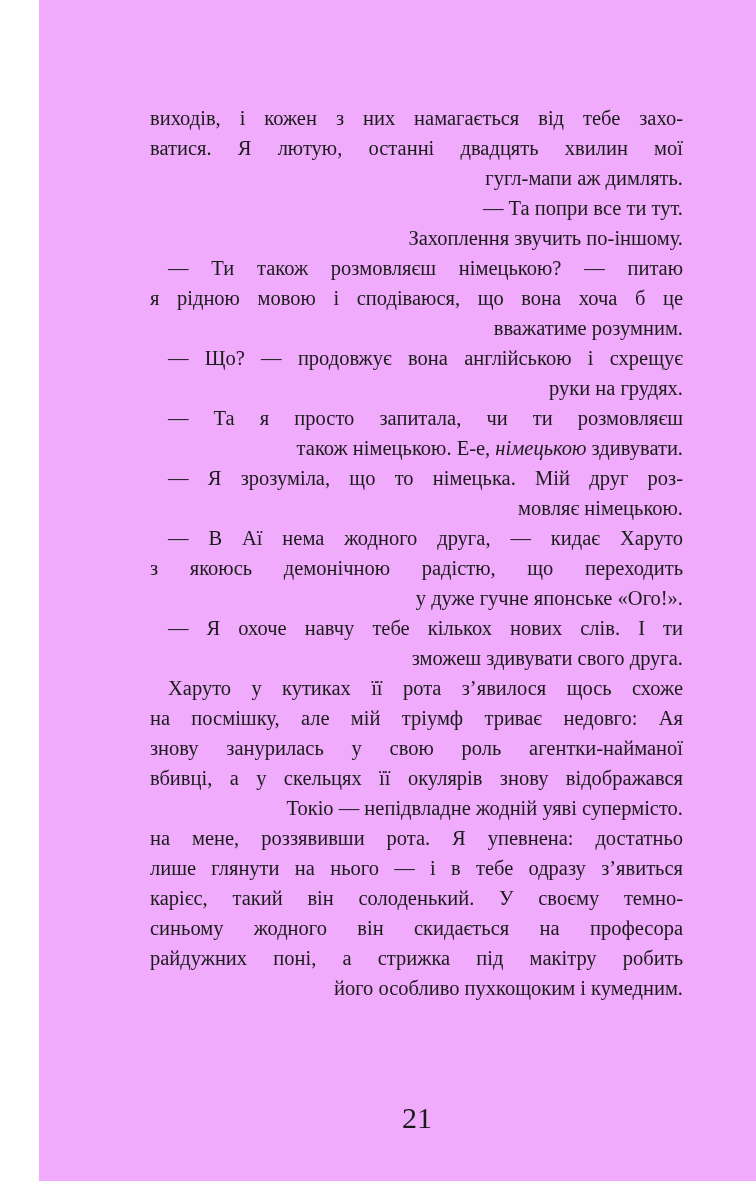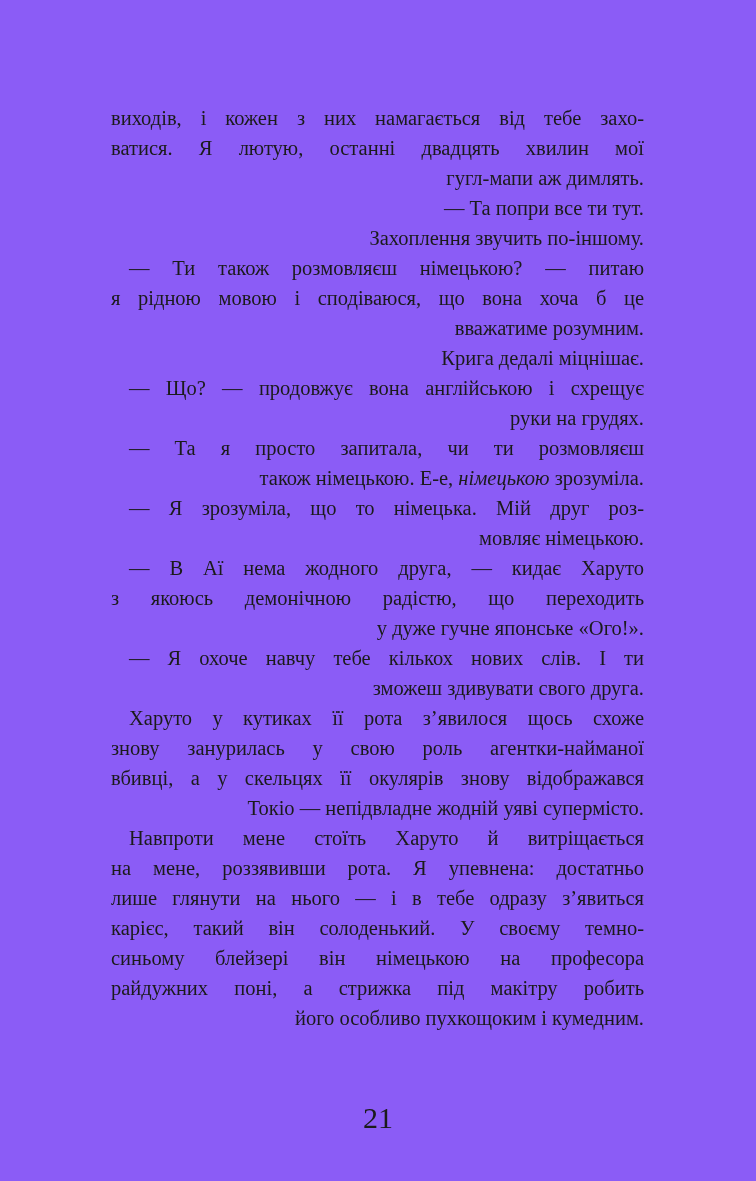--- a/index.html
+++ b/index.html
@@ -9,21 +9,22 @@
   body {
     width: 756px;
     height: 1181px;
     background: #ffffff;
     position: relative;
     overflow: hidden;
   }
   .book-page {
     position: absolute;
     inset: 0;
-    background: #8b5cf6;
+    background: #f0abfc;
+    margin-left: 39px;
   }
   .text-block {
     position: absolute;
     left: 111px;
     top: 103px;
     width: 533px;
     font-family: "Liberation Serif", "DejaVu Serif", serif;
     font-size: 20.5px;
     line-height: 30px;
     color: #1b1b1b;
@@ -62,38 +63,37 @@
 <div class="book-page">
   <div class="text-block">
       <div class="line just"><span class="">виходів, і кожен з них намагається від тебе захо-</span></div>
       <div class="line just"><span class="">ватися. Я лютую, останні двадцять хвилин мої</span></div>
       <div class="line"><span class="">гугл-мапи аж димлять.</span></div>
       <div class="line indent"><span class="">— Та попри все ти тут.</span></div>
       <div class="line indent"><span class="">Захоплення звучить по-іншому.</span></div>
       <div class="line just indent"><span class="">— Ти також розмовляєш німецькою? — питаю</span></div>
       <div class="line just"><span class="">я рідною мовою і сподіваюся, що вона хоча б це</span></div>
       <div class="line"><span class="">вважатиме розумним.</span></div>
-      <div class="line indent"><span class="">Крига дедалі міцнішає.</span></div>
       <div class="line just indent"><span class="">— Що? — продовжує вона англійською і схрещує</span></div>
       <div class="line"><span class="">руки на грудях.</span></div>
       <div class="line just indent"><span class="">— Та я просто запитала, чи ти розмовляєш</span></div>
-      <div class="line"><span class="">також німецькою. Е-е, </span><span class="it">німецькою</span><span class=""> зрозуміла.</span></div>
+      <div class="line"><span class="">також німецькою. Е-е, </span><span class="it">німецькою</span><span class=""> здивувати.</span></div>
       <div class="line just indent"><span class="">— Я зрозуміла, що то німецька. Мій друг роз-</span></div>
       <div class="line"><span class="">мовляє німецькою.</span></div>
       <div class="line just indent"><span class="">— В Аї нема жодного друга, — кидає Харуто</span></div>
       <div class="line just"><span class="">з якоюсь демонічною радістю, що переходить</span></div>
       <div class="line"><span class="">у дуже гучне японське «Ого!».</span></div>
       <div class="line just indent"><span class="">— Я охоче навчу тебе кількох нових слів. І ти</span></div>
       <div class="line"><span class="">зможеш здивувати свого друга.</span></div>
       <div class="line just indent"><span class="">Харуто у кутиках її рота з’явилося щось схоже</span></div>
+      <div class="line just"><span class="">на посмішку, але мій тріумф триває недовго: Ая</span></div>
       <div class="line just"><span class="">знову занурилась у свою роль агентки-найманої</span></div>
       <div class="line just"><span class="">вбивці, а у скельцях її окулярів знову відображався</span></div>
       <div class="line"><span class="">Токіо — непідвладне жодній уяві супермісто.</span></div>
-      <div class="line just indent"><span class="">Навпроти мене стоїть Харуто й витріщається</span></div>
       <div class="line just"><span class="">на мене, роззявивши рота. Я упевнена: достатньо</span></div>
       <div class="line just"><span class="">лише глянути на нього — і в тебе одразу з’явиться</span></div>
       <div class="line just"><span class="">карієс, такий він солоденький. У своєму темно-</span></div>
-      <div class="line just"><span class="">синьому блейзері він німецькою на професора</span></div>
+      <div class="line just"><span class="">синьому жодного він скидається на професора</span></div>
       <div class="line just"><span class="">райдужних поні, а стрижка під макітру робить</span></div>
       <div class="line"><span class="">його особливо пухкощоким і кумедним.</span></div>
     </div>
   <div class="page-number">21</div>
 </div>
 
 </body></html>

